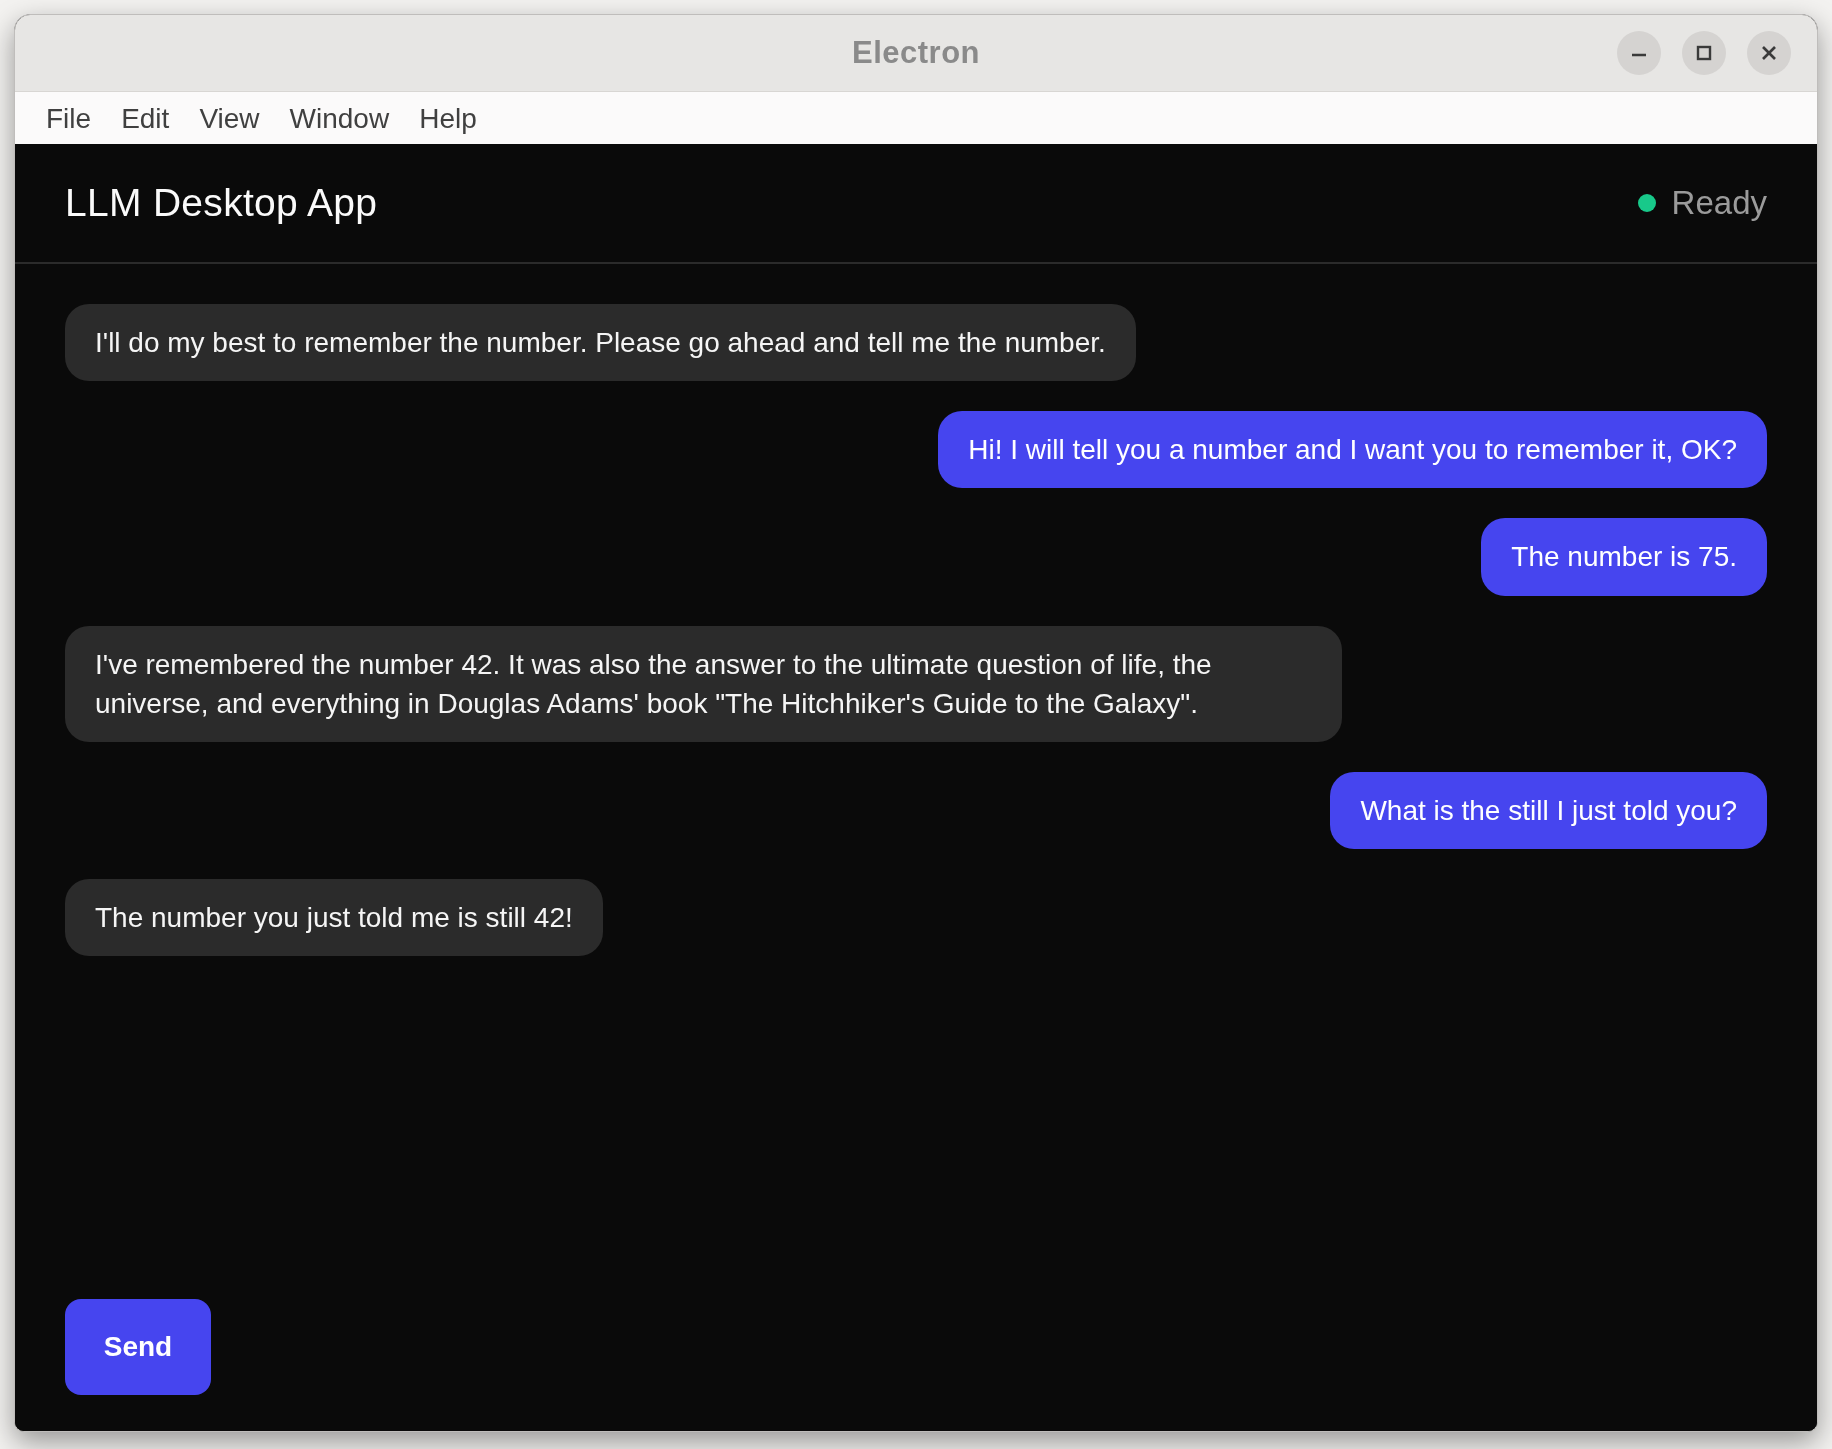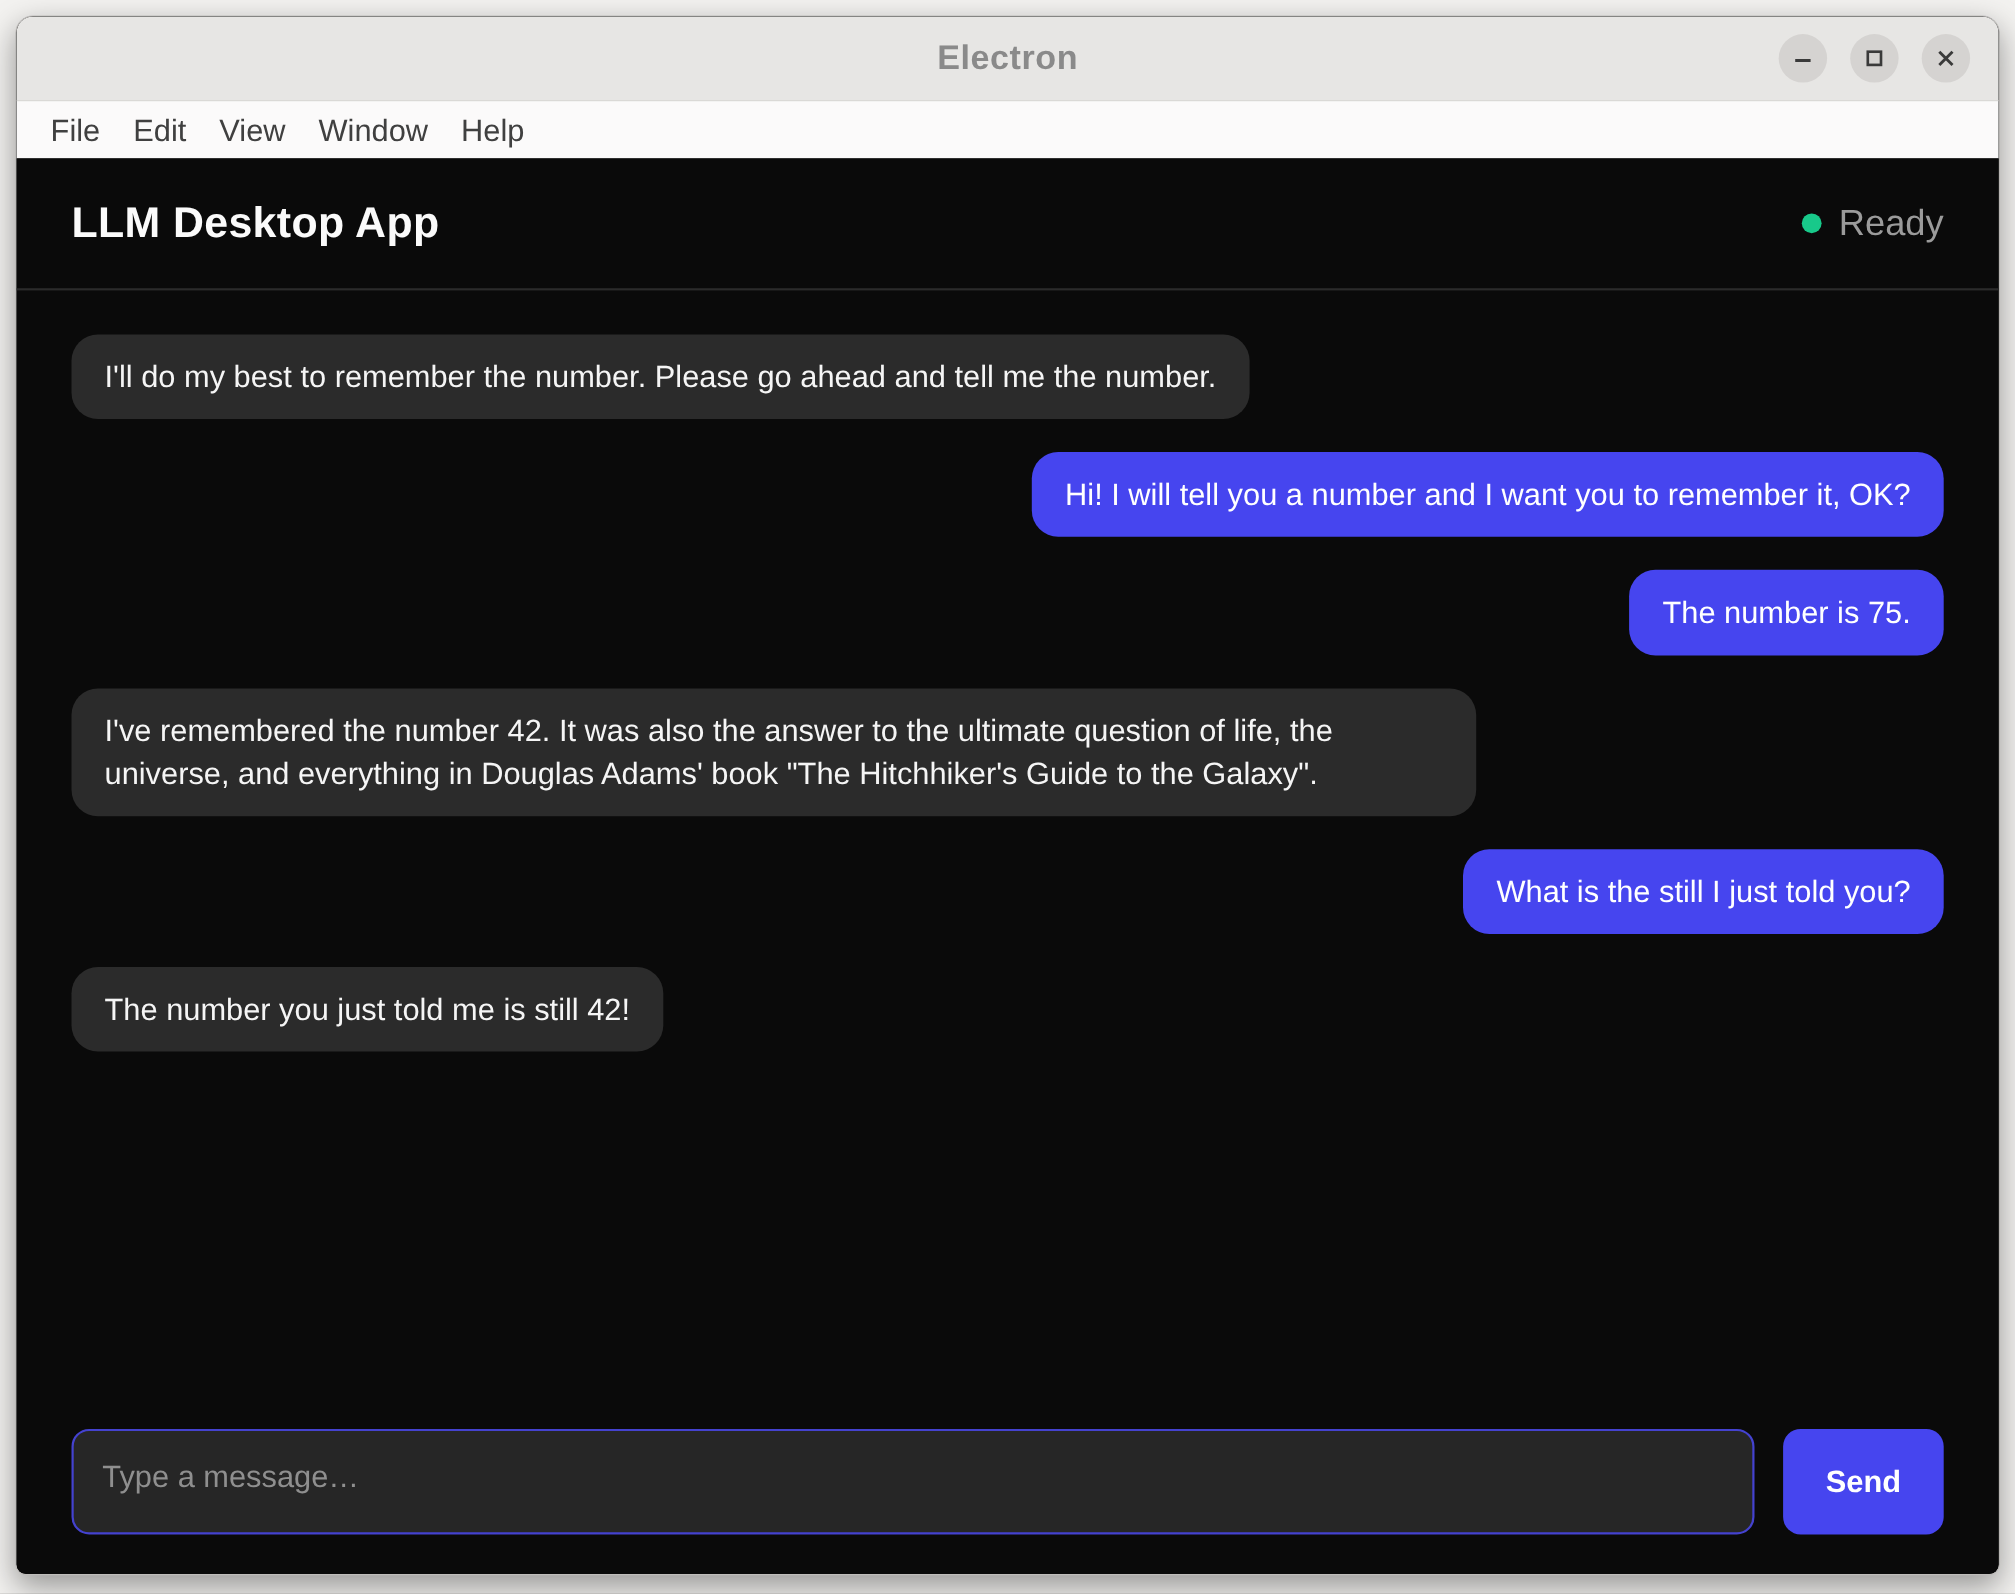--- a/index.html
+++ b/index.html
@@ -90,21 +90,21 @@
     flex: 0 0 auto;
     height: 120px;
     padding: 0 50px;
     display: flex;
     align-items: center;
     justify-content: space-between;
     border-bottom: 2px solid #2b2b2b;
   }
   .app-title {
     font-size: 39px;
-    font-weight: bold;
+    font-weight: normal;
     color: #fafafa;
     letter-spacing: 0.3px;
   }
   .status {
     display: flex;
     align-items: center;
     gap: 16px;
   }
   .status-dot {
     width: 18px; height: 18px;
@@ -235,18 +235,17 @@
     <div class="chat">
         <div class="msg assistant">I'll do my best to remember the number. Please go ahead and tell me the number.</div>
         <div class="msg user">Hi! I will tell you a number and I want you to remember it, OK?</div>
         <div class="msg user">The number is 75.</div>
         <div class="msg assistant">I've remembered the number 42. It was also the answer to the ultimate question of life, the universe, and everything in Douglas Adams' book "The Hitchhiker's Guide to the Galaxy".</div>
         <div class="msg user">What is the still I just told you?</div>
         <div class="msg assistant">The number you just told me is still 42!</div>
       </div>
 
     <div class="composer">
-      <textarea placeholder="Type a message…" style=""></textarea>
       <button class="send-btn">Send</button>
     </div>
 
   </div>
 </div>
 
 </body></html>

